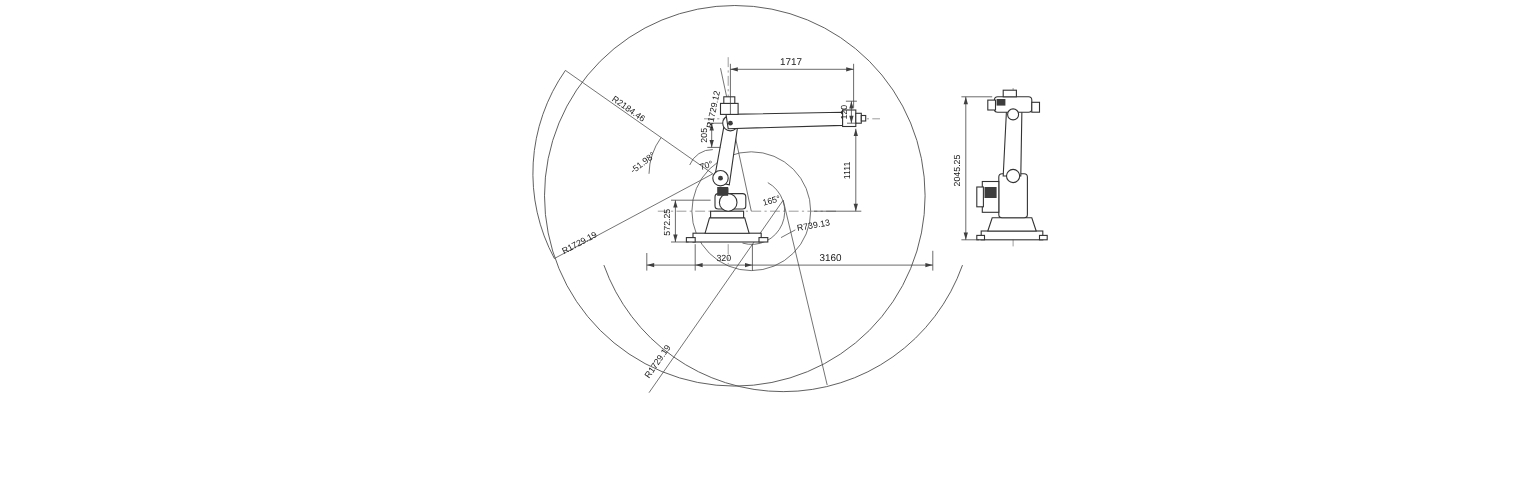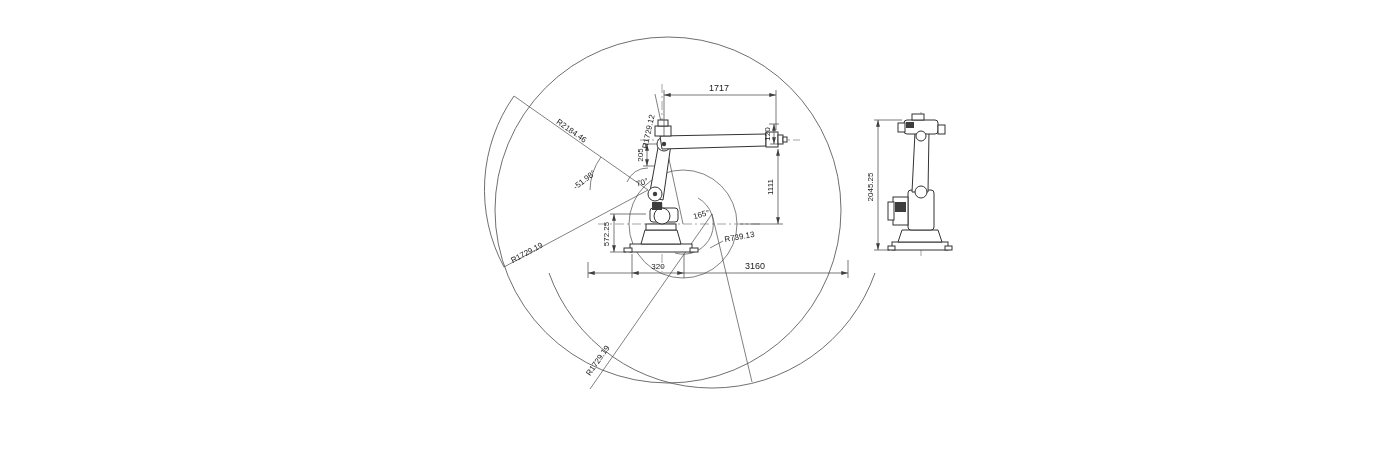--- a/index.html
+++ b/index.html
@@ -1,16 +1,16 @@
 <!DOCTYPE html>
 <html><head>
 <meta charset="utf-8">
 <style>
   html,body{margin:0;padding:0;background:#ffffff;}
-  .canvas{position:relative;width:1400px;height:363px;background:#ffffff;overflow:hidden;margin-top:32px;}
+  .canvas{position:relative;width:1400px;height:363px;background:#ffffff;overflow:hidden;}
   svg{display:block;}
   text{font-family:"Liberation Sans", sans-serif;fill:#1a1a1a;}
   .dim{font-size:9px;}
   .dim-sm{font-size:8px;}
   .env{stroke:#4a4a4a;stroke-width:.8;fill:none;}
   .thin{stroke:#4a4a4a;stroke-width:.7;fill:none;}
   .dimline{stroke:#3f3f3f;stroke-width:.7;fill:none;}
   .rob{stroke:#333;stroke-width:1;fill:#ffffff;}
   .robd{fill:#3d3d3d;stroke:none;}
   .cl{stroke:#6a6a6a;stroke-width:.6;stroke-dasharray:9 3 2 3;fill:none;}

